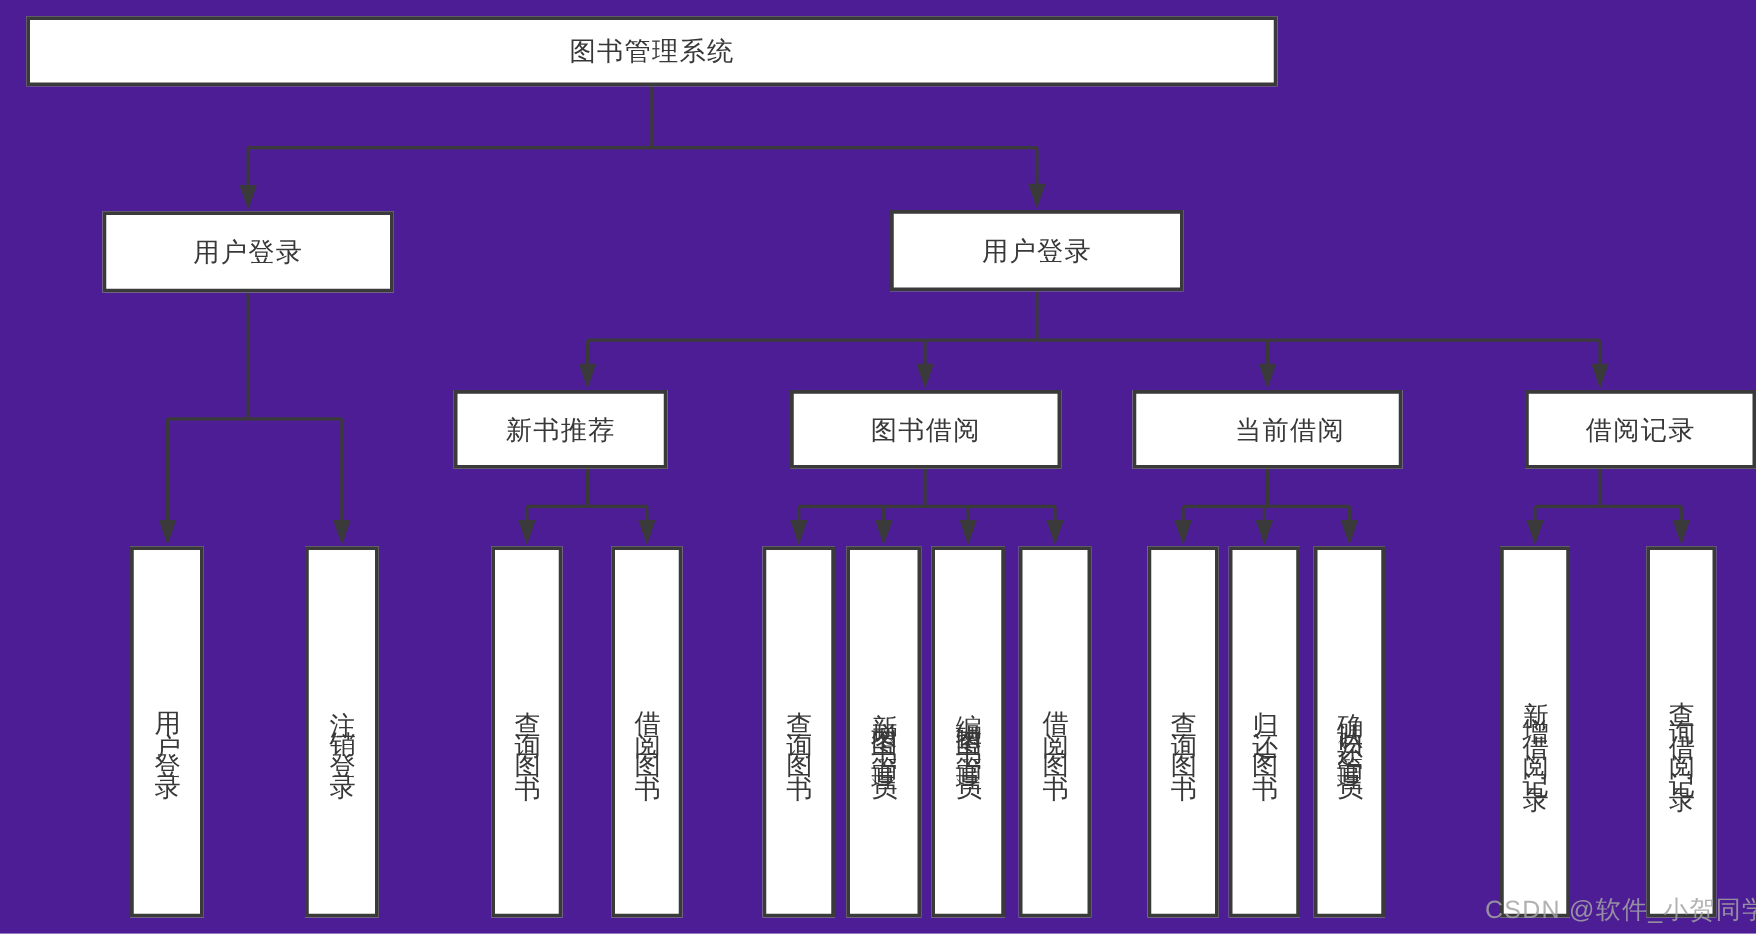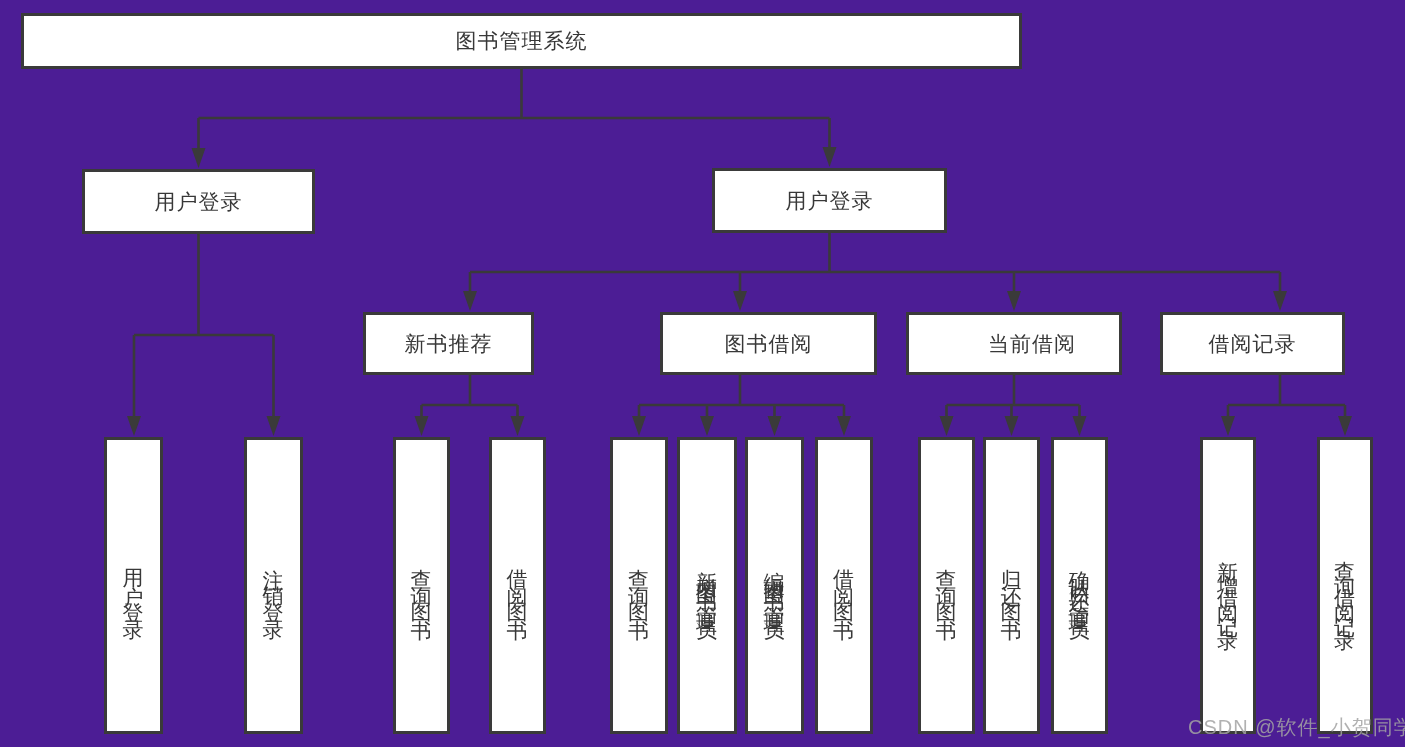--- a/index.html
+++ b/index.html
@@ -118,27 +118,27 @@
   <div class="box" style="left:82px; top:169px; width:233px; height:65px;">
     <span>用户登录</span>
   </div>
   <div class="box" style="left:712px; top:168px; width:235px; height:65px;">
     <span>用户登录</span>
   </div>
 
   <div class="box" style="left:363px; top:312px; width:171px; height:63px;">
     <span>新书推荐</span>
   </div>
-  <div class="box" style="left:632px; top:312px; width:217px; height:63px;margin-left:28px;">
+  <div class="box" style="left:632px; top:312px; width:217px; height:63px;">
     <span>图书借阅</span>
   </div>
   <div class="box" style="left:906px; top:312px; width:216px; height:63px;padding-left:36px;">
     <span>当前借阅</span>
   </div>
-  <div class="box" style="left:1160px; top:312px; width:185px; height:63px;">
+  <div class="box" style="left:1220px; top:312px; width:185px; height:63px;">
     <span>借阅记录</span>
   </div>
 
   <div class="box leaf" style="left:104px; top:437px; width:59px; height:297px;">
     <span>用户登录</span>
   </div>
   <div class="box leaf" style="left:244px; top:437px; width:59px; height:297px;">
     <span>注销登录</span>
   </div>
 

